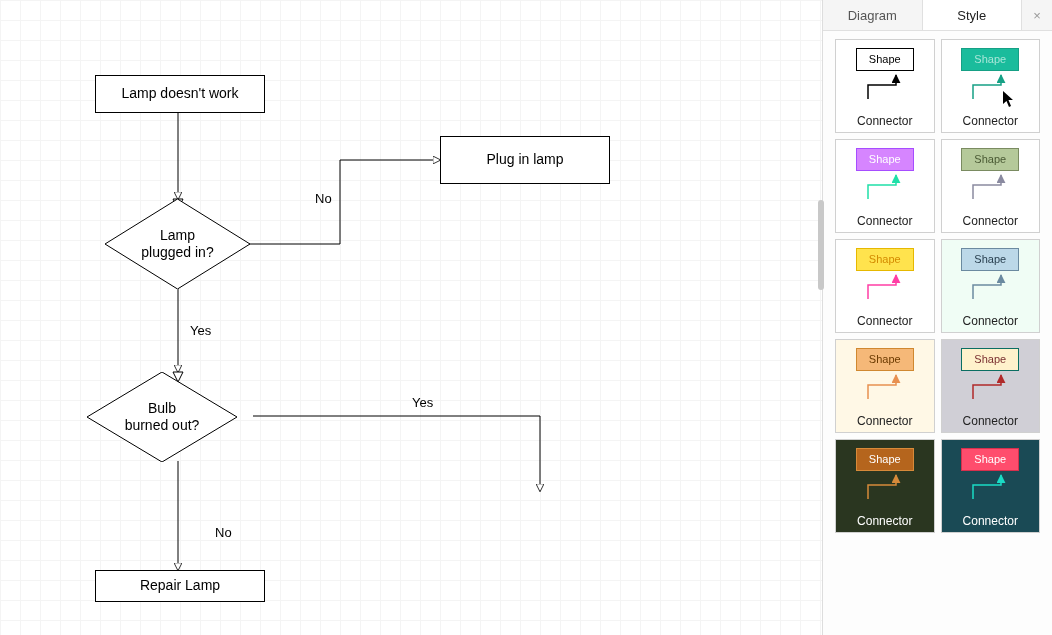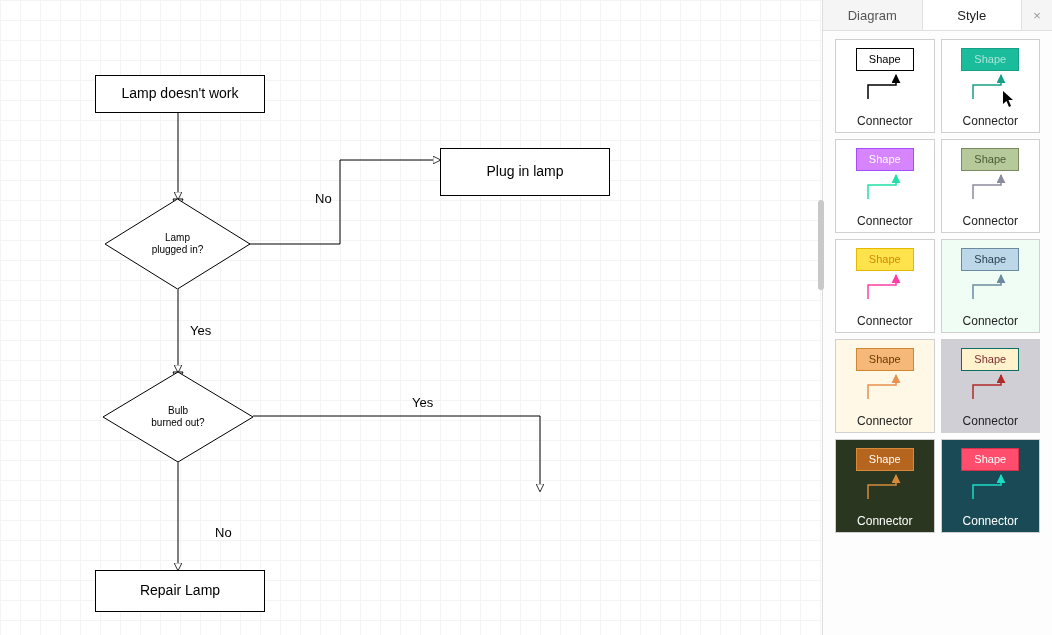--- a/index.html
+++ b/index.html
@@ -132,21 +132,21 @@
     position: absolute;
   }
   .diamond svg { display: block; }
   .diamond-text {
     position: absolute;
     inset: 0;
     display: flex;
     align-items: center;
     justify-content: center;
     text-align: center;
-    font-size: 10px;
+    font-size: 14px;
     line-height: 1.25;
   }
   .edge-label {
     position: absolute;
     font-size: 13px;
     background: rgba(255,255,255,0);
     color: #000;
   }
   .scroll-hint {
     position: absolute;
@@ -198,36 +198,36 @@
   <div class="diamond" style="left:105px;top:199px;width:145px;height:90px">
     <svg width="145" height="90">
         <polygon points="72.5,0 145,45 72.5,90 0,45" fill="#fff" stroke="#000" stroke-width="1"></polygon>
       </svg>
     <div class="diamond-text">
         <span style="white-space:pre-line">Lamp
 plugged in?</span>
       </div>
   </div>
 
-  <div class="flow-node" style="left:440px;top:148px;width:170px;height:48px">
+  <div class="flow-node" style="left:440px;top:136px;width:170px;height:48px">
     <span>Plug in lamp</span>
   </div>
 
-  <div class="diamond" style="left:103px;top:372px;width:150px;height:90px">
+  <div class="diamond" style="left:87px;top:372px;width:150px;height:90px">
     <svg width="150" height="90">
         <polygon points="75,0 150,45 75,90 0,45" fill="#fff" stroke="#000" stroke-width="1"></polygon>
       </svg>
     <div class="diamond-text">
         <span style="white-space:pre-line">Bulb
 burned out?</span>
       </div>
   </div>
 
 
-  <div class="flow-node" style="left:95px;top:570px;width:170px;height:42px">
+  <div class="flow-node" style="left:95px;top:570px;width:170px;height:32px">
     <span>Repair Lamp</span>
   </div>
 
   <div class="edge-label" style="left:315px;top:191px">No</div>
   <div class="edge-label" style="left:190px;top:323px">Yes</div>
   <div class="edge-label" style="left:412px;top:395px">Yes</div>
   <div class="edge-label" style="left:215px;top:525px">No</div>
 
 </div>
 

